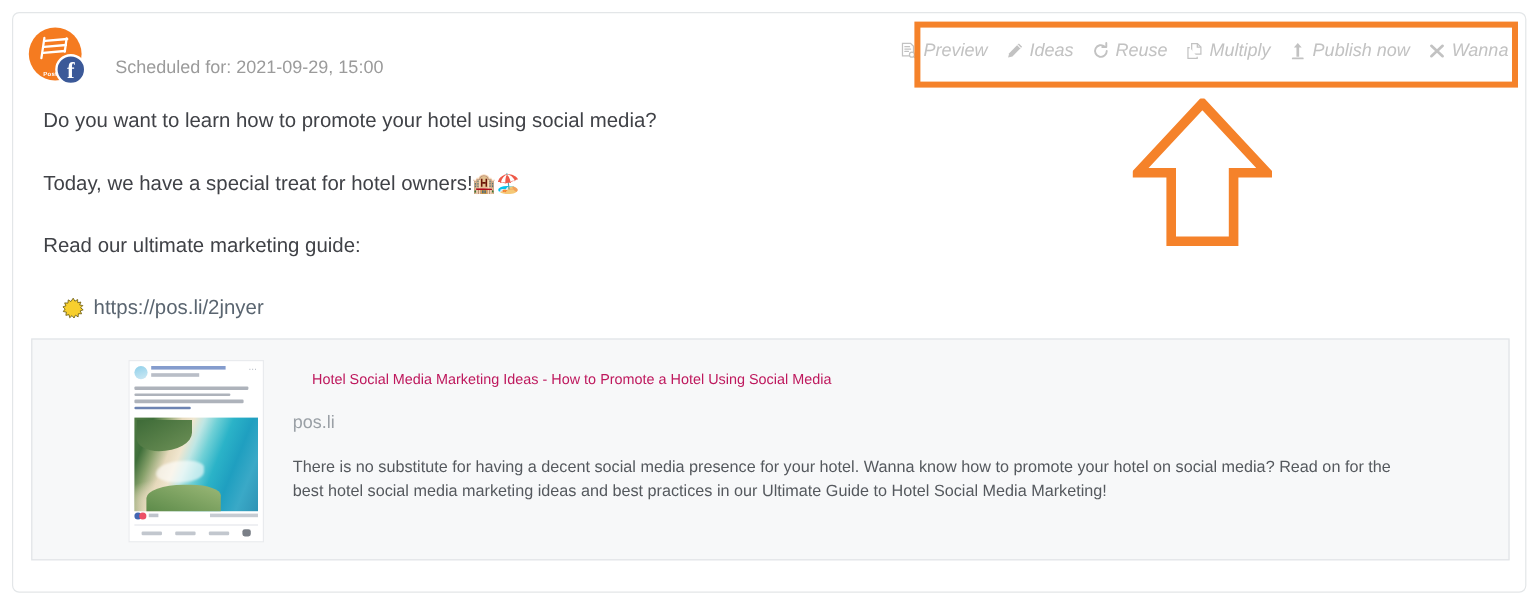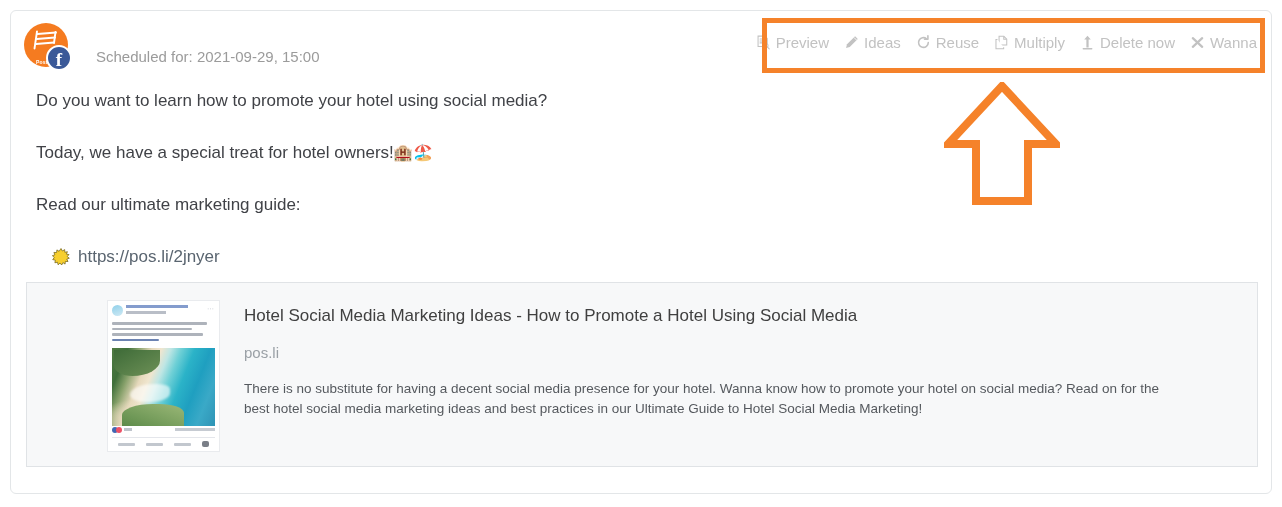--- a/index.html
+++ b/index.html
@@ -103,20 +103,21 @@
   
   #action-toolbar {
     position: absolute;
     right: 8px;
     top: 13px;
     height: 36px;
     display: flex;
     align-items: center;
     gap: 15px;
     padding: 0 6px;
+    font-style: italic;
   }
   .action-item {
     display: flex;
     align-items: center;
     gap: 5px;
     color: #c2c2c2;
     font-size: 15px;
     white-space: nowrap;
     cursor: pointer;
     line-height: 1;
@@ -305,24 +306,24 @@
     display: block; height: 3px; width: 17px; background: #c2c7ce; border-radius: 1px;
   }
   .mini-bar span.dot { width: 7px; height: 6px; border-radius: 2px; background: #7a7f87; }
 
   #preview-text {
     padding: 22px 26px 0 24px;
     flex: 1 1 auto;
     min-width: 0;
   }
   #preview-title {
-    font-size: 17px;
-    color: #404040;
+    font-size: 12px;
+    color: #be185d;
     line-height: 22px;
-    margin: 0 0 16px 0;
+    margin: 0 0 16px 16px;
     white-space: nowrap;
   }
   #preview-domain {
     font-size: 15px;
     color: #9aa0a6;
     line-height: 20px;
     margin: 16px 0 16px 0;
   }
   #preview-description {
     font-size: 13.5px;
@@ -402,21 +403,21 @@
         <span>Multiply</span>
       </div>
 
       <div class="action-item">
         <span class="action-icon">
           <svg viewBox="0 0 16 16" width="15" height="15">
             <path d="M8 0.8l3.5 4.1H9.2v8.3H6.8V4.9H4.5z" fill="#c2c2c2"></path>
             <path d="M3.5 14.6h9" stroke="#c2c2c2" stroke-width="1.5" stroke-linecap="round"></path>
           </svg>
         </span>
-        <span>Delete now</span>
+        <span>Publish now</span>
       </div>
 
       <div class="action-item">
         <span class="action-icon">
           <svg viewBox="0 0 16 16" width="15" height="15" stroke="#c2c2c2" stroke-width="2.4" stroke-linecap="round">
             <line x1="3" y1="3.4" x2="13" y2="12.6"></line>
             <line x1="13" y1="3.4" x2="3" y2="12.6"></line>
           </svg>
         </span>
         <span>Wanna</span>

